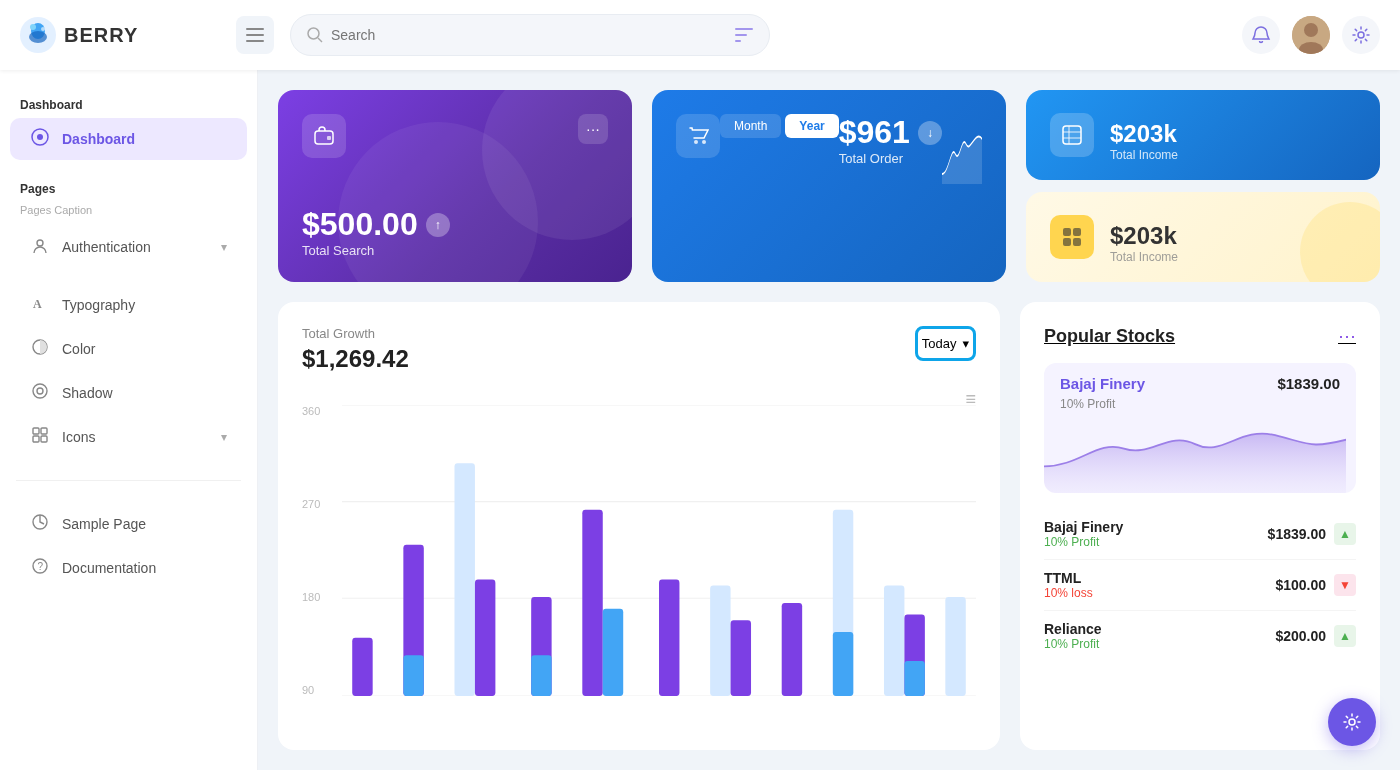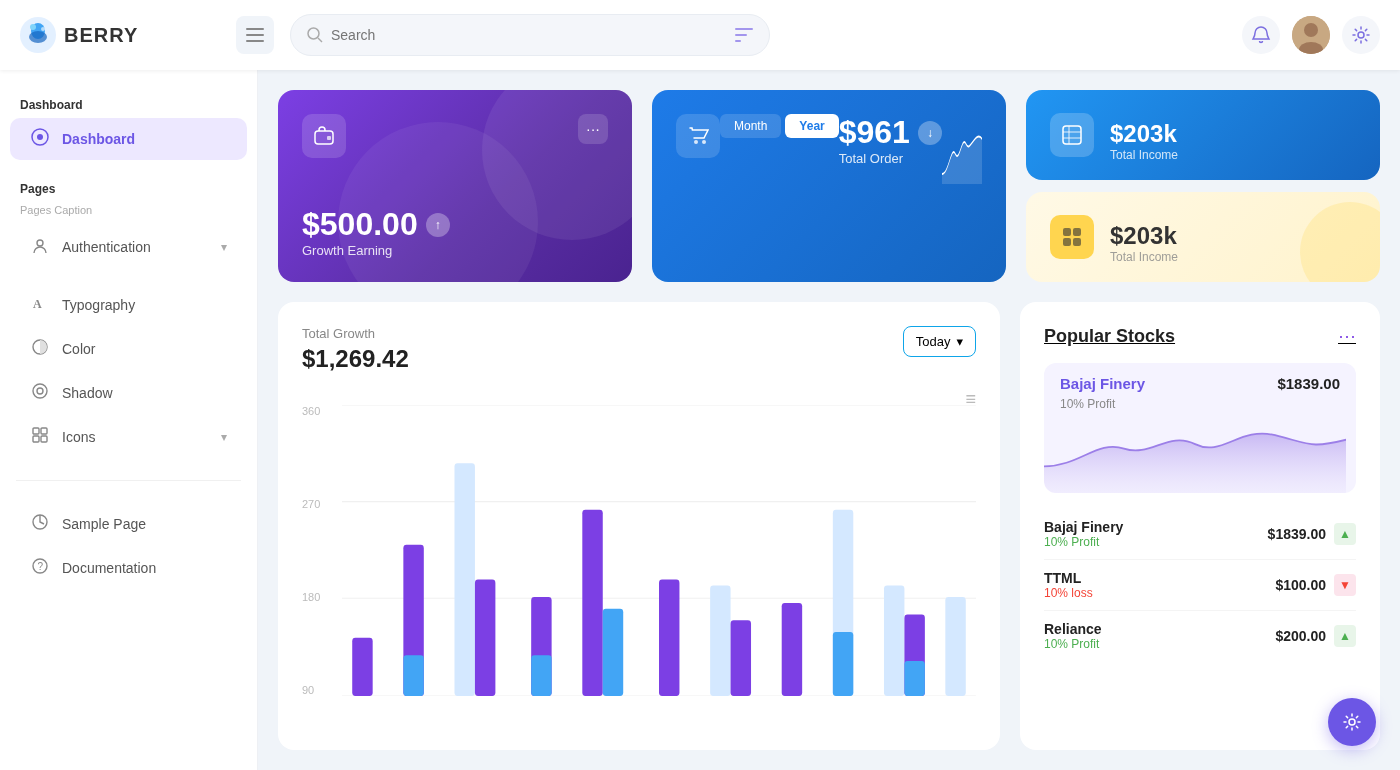--- a/index.html
+++ b/index.html
@@ -147,21 +147,21 @@
     .card-growth {
       background: #fff;
       border-radius: 16px;
       padding: 24px;
       display: flex;
       flex-direction: column;
     }
     .growth-header { display: flex; justify-content: space-between; align-items: flex-start; margin-bottom: 16px; }
     .growth-title { font-size: 13px; color: #888; margin-bottom: 4px; }
     .growth-amount { font-size: 24px; font-weight: 700; color: #222; }
-    .today-btn { background: #fff; border: 1px solid #0ea5e9; border-radius: 8px; padding: 7px 12px; font-size: 13px; cursor: pointer; display: flex; align-items: center; gap: 6px; }
+    .today-btn { background: #fff; border: 3px solid #0ea5e9; border-radius: 8px; padding: 7px 4px; font-size: 13px; cursor: pointer; display: flex; align-items: center; gap: 6px; }
     .chart-menu-btn { background: none; border: none; font-size: 18px; color: #bbb; cursor: pointer; }
 
     
     .card-stocks {
       background: #fff;
       border-radius: 16px;
       padding: 24px;
       display: flex;
       flex-direction: column;
       gap: 16px;
@@ -355,21 +355,21 @@
               <rect x="14" y="11" width="4" height="4" rx="1" fill="#fff" opacity="0.7"></rect>
             </svg>
           </div>
           <button class="card-menu-btn">···</button>
         </div>
         <div>
           <div class="card-amount">
             <span>$500.00</span>
             <span class="card-amount-arrow">↑</span>
           </div>
-          <div class="card-label">Growth Earning</div>
+          <div class="card-label">Total Search</div>
         </div>
       </div>
 
       <div class="card-order">
         <div class="card-order-top">
           <div class="card-icon-wrap">
             <svg width="22" height="22" viewBox="0 0 22 22">
               <path d="M3 3h2l.4 2M7 13h10l4-8H5.4" stroke="#fff" stroke-width="1.5" fill="none" stroke-linecap="round"></path>
               <circle cx="9" cy="17" r="2" fill="#fff" opacity="0.8"></circle>
               <circle cx="17" cy="17" r="2" fill="#fff" opacity="0.8"></circle>

